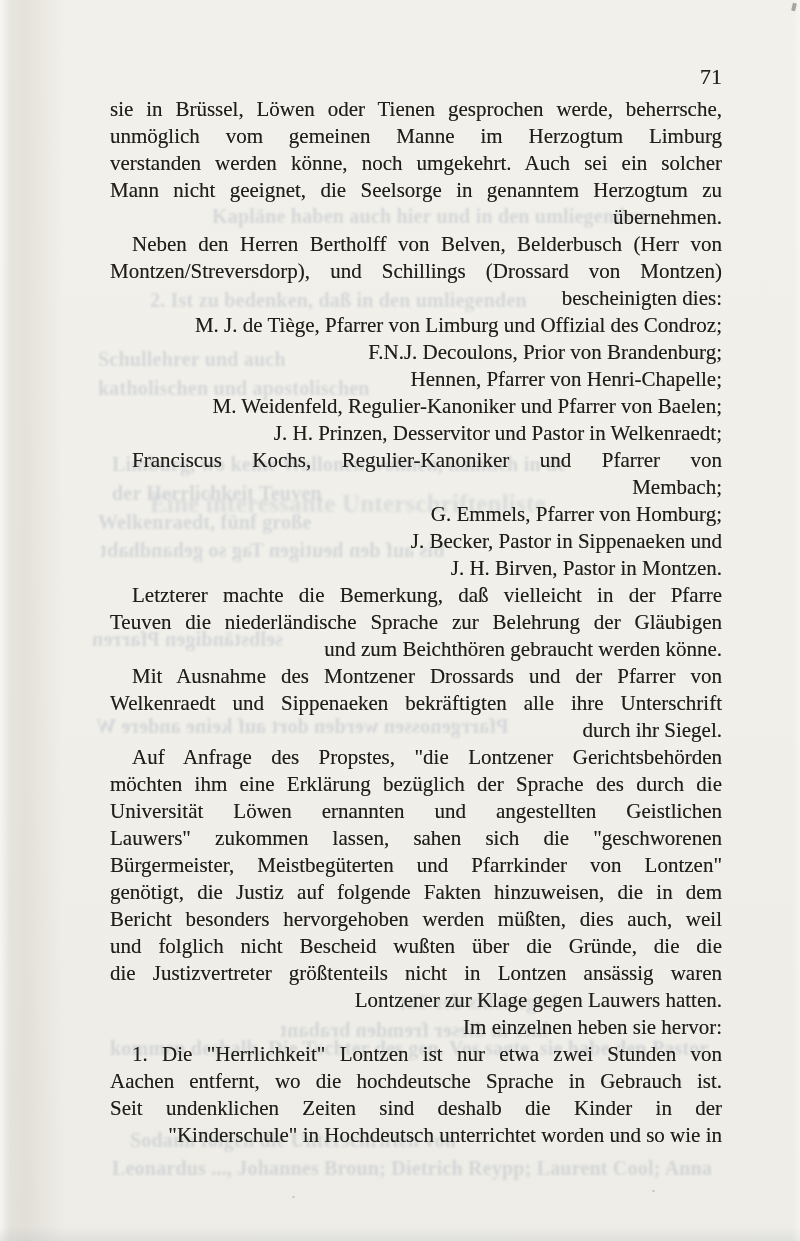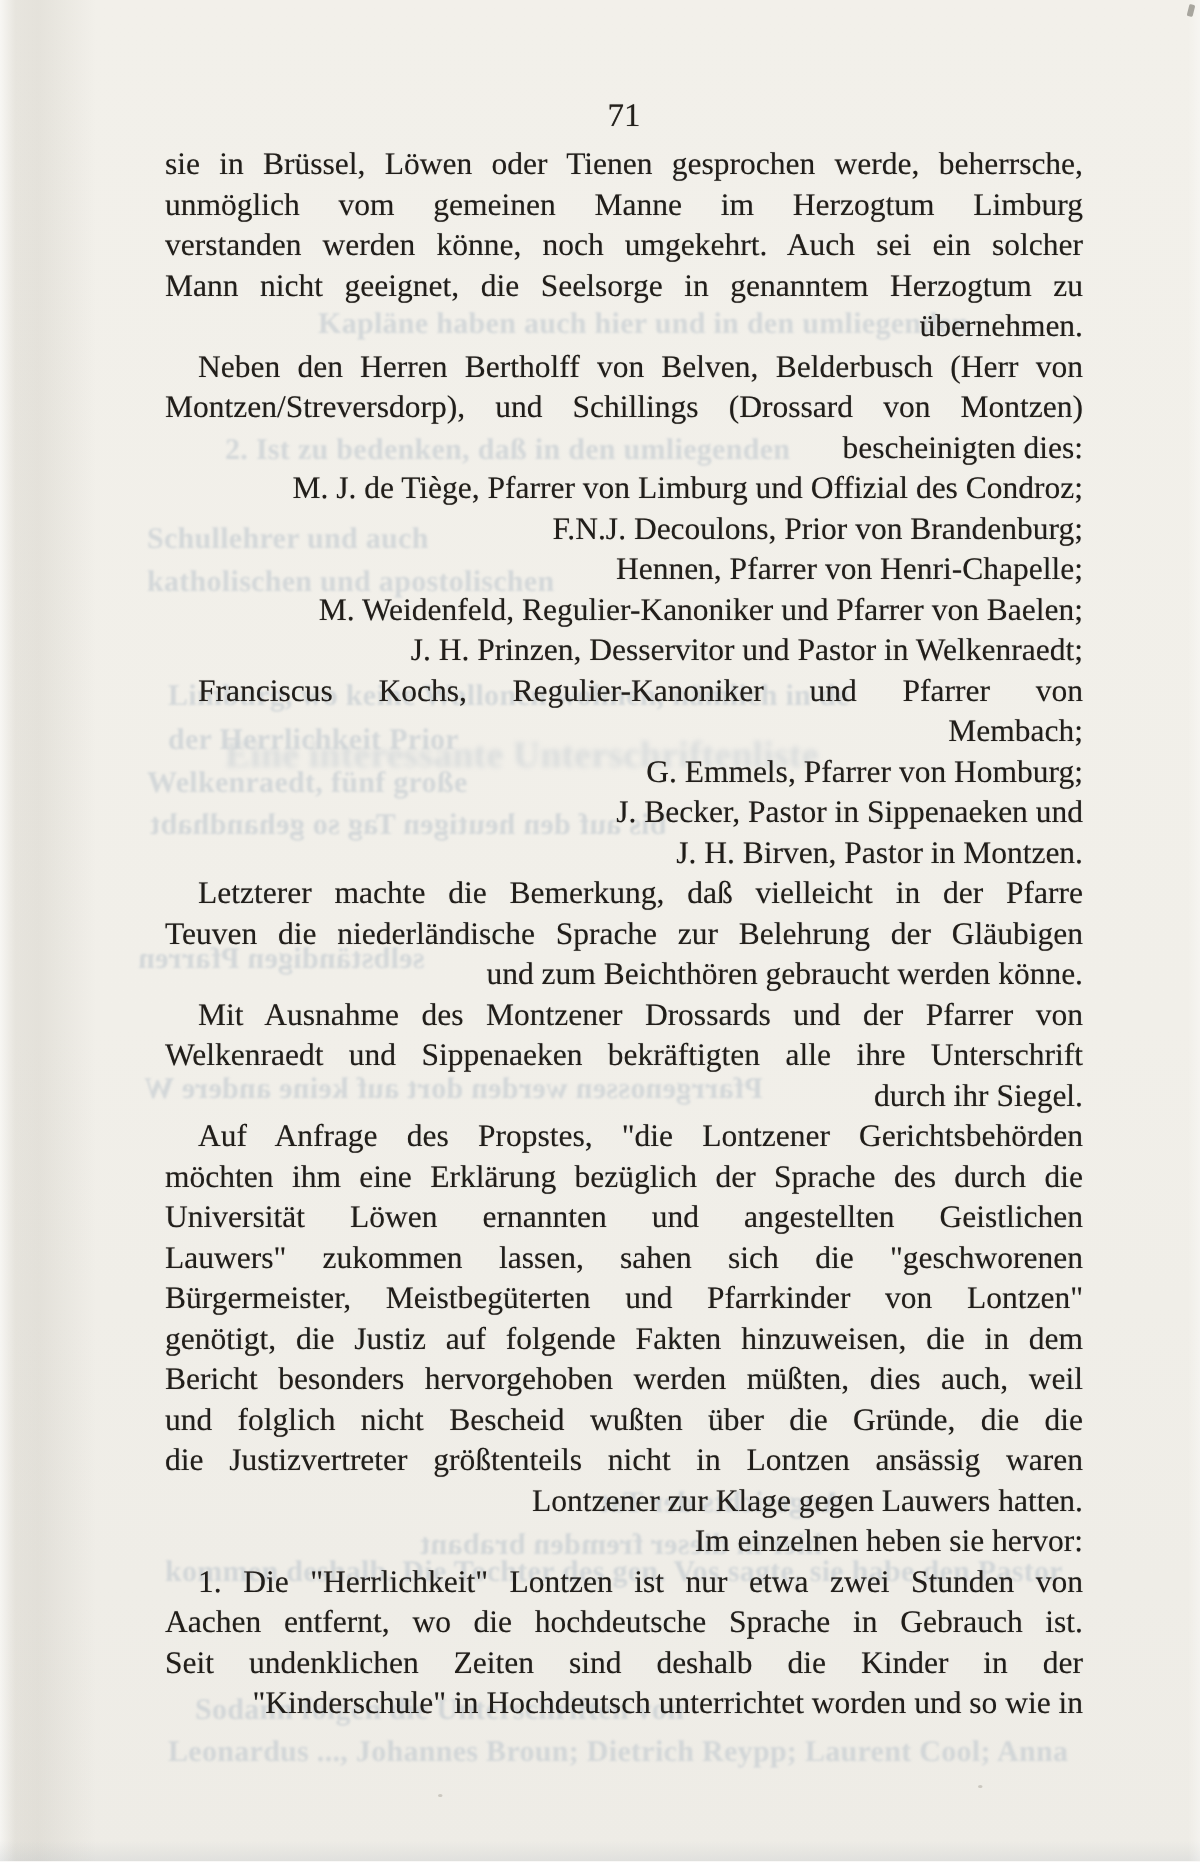--- a/index.html
+++ b/index.html
@@ -44,21 +44,21 @@
     font-size:20px;line-height:24px;white-space:nowrap;
     color:#b6c0c9;opacity:.5;
     filter:blur(0.8px);
     letter-spacing:.2px;
   }
   .ghost-line.mirror{transform:scaleX(-1);}
   .ghost-line.big{filter:blur(1.6px);opacity:.42;}
 
   .page-number{
     position:absolute;left:110px;top:64px;width:612px;
-    text-align:center;font-size:22px;color:#24211c;
+    text-align:right;font-size:22px;color:#24211c;
     text-shadow:0 0 .5px rgba(33,30,26,.55);
   }
   .text-block{
     position:absolute;left:110px;top:96px;width:612px;
     color:#211e1a;font-size:21px;
     text-shadow:0 0 .5px rgba(33,30,26,.5);
   }
   .line{height:27px;line-height:27px;}
   .line.plain{text-align:right;white-space:nowrap;}
   .line.justify{text-align:justify;text-align-last:justify;}
@@ -68,21 +68,21 @@
 <body>
 
 <div class="page">
   <div class="ghost-layer">
 
   <div class="ghost-line" style="left: 212px; top: 204px;">Kapläne haben auch hier und in den umliegenden</div>
       <div class="ghost-line" style="left: 150px; top: 288px;">2. Ist zu bedenken, daß in den umliegenden</div>
       <div class="ghost-line" style="left: 98px; top: 347px; text-align: right;">Schullehrer und auch</div>
       <div class="ghost-line" style="left: 98px; top: 376px;">katholischen und apostolischen</div>
       <div class="ghost-line" style="left: 112px; top: 452px;">Limburg, wo keine Wallonen wohnen, nämlich in de</div>
-      <div class="ghost-line" style="left: 112px; top: 481px;">der Herrlichkeit Prior</div>
+      <div class="ghost-line" style="left: 112px; top: 481px;">der Herrlichkeit Teuven</div>
       <div class="ghost-line big" style="left: 150px; top: 492px; font-size: 25px;">Eine interessante Unterschriftenliste</div>
       <div class="ghost-line" style="left: 98px; top: 510px;">Welkenraedt, fünf große</div>
       <div class="ghost-line mirror" style="left: 100px; top: 538px;">bis auf den heutigen Tag so gehandhabt</div>
       <div class="ghost-line mirror" style="left: 92px; top: 627px;">selbständigen Pfarren</div>
       <div class="ghost-line mirror" style="left: 96px; top: 714px;">Pfarrgenossen werden dort auf keine andere W</div>
       <div class="ghost-line mirror" style="left: 400px; top: 990px;">Angesichts der Tat</div>
       <div class="ghost-line mirror" style="left: 280px; top: 1018px;">hier in dieser fremden brabant</div>
       <div class="ghost-line" style="left: 110px; top: 1036px;">kommen deshalb. Die Tochter des gen. Vos sagte, sie habe den Pastor</div>
       <div class="ghost-line" style="left: 130px; top: 1128px; text-align: center;">Sodann folgen die Unterschriften von</div>
       <div class="ghost-line" style="left: 112px; top: 1156px;">Leonardus ..., Johannes Broun; Dietrich Reypp; Laurent Cool; Anna</div>

